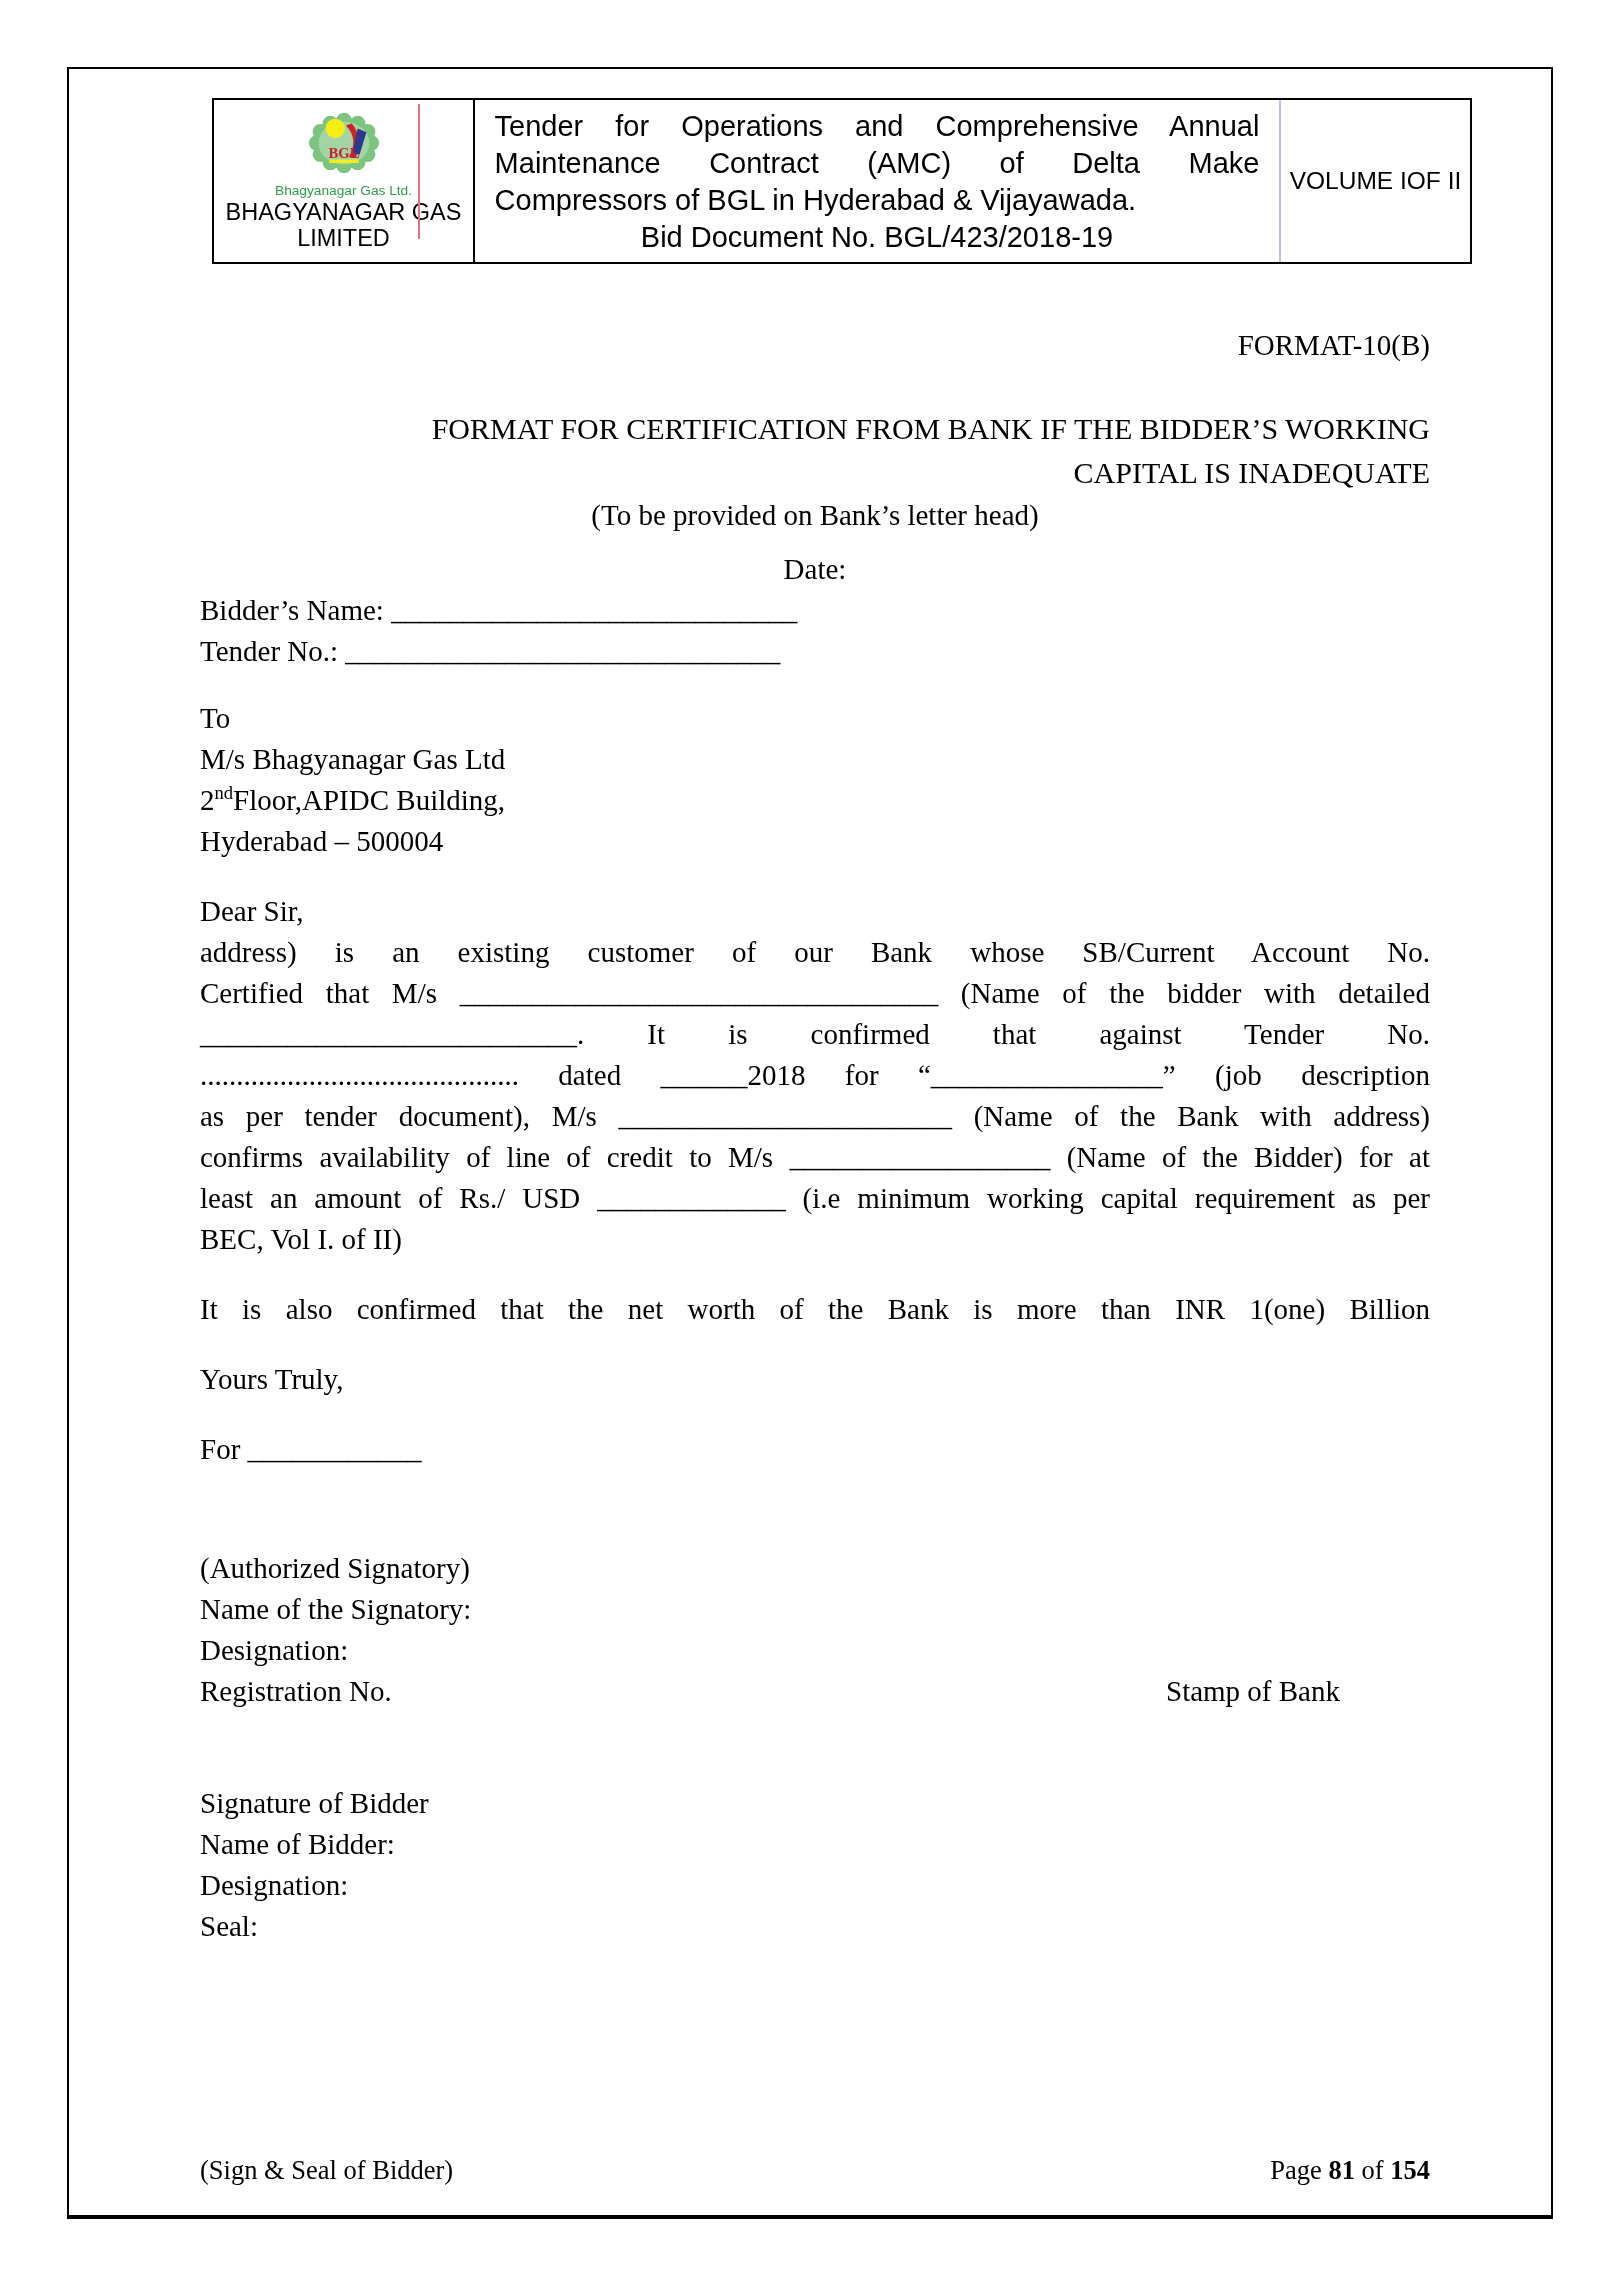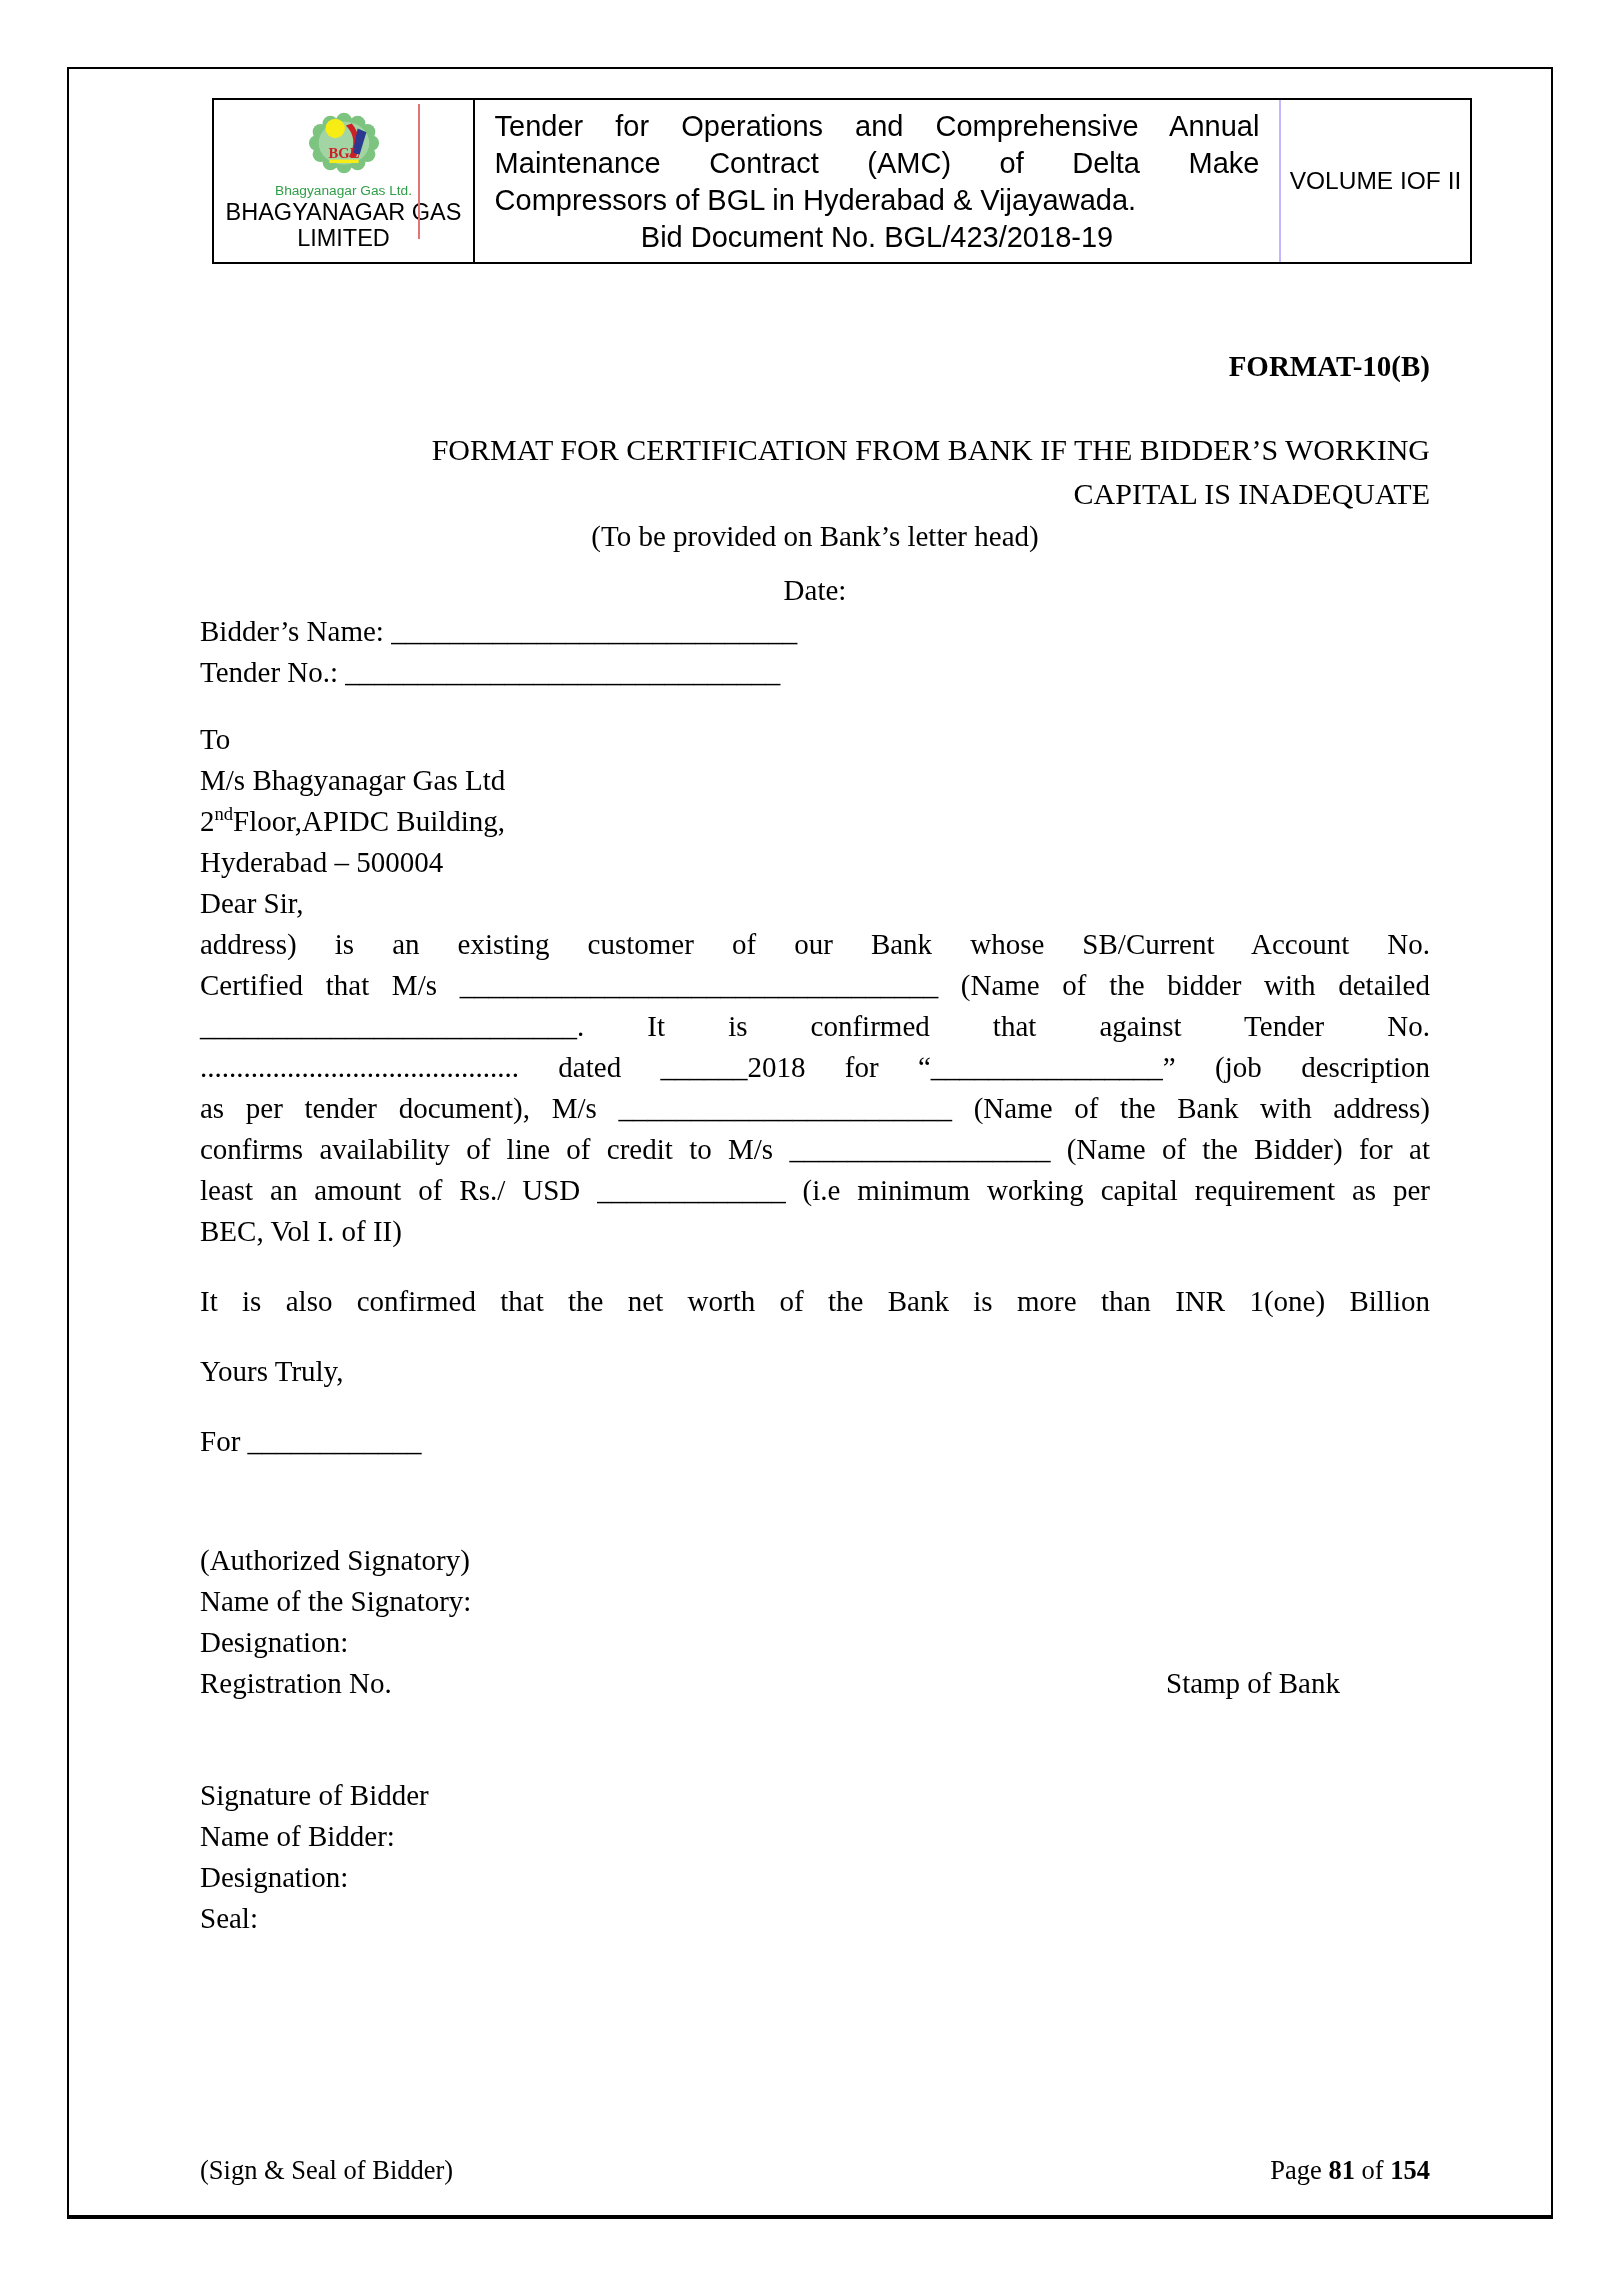--- a/index.html
+++ b/index.html
@@ -49,27 +49,27 @@
   .volume-cell{
     width:189px;display:flex;
     justify-content:center;align-items:center;
     font-size:24.5px;line-height:32px;
   }
   
   .content{
     margin-left:131px;margin-right:121px;
     font-size:29px;line-height:41px;
   }
-  .format-label{margin-top:82px;text-align:right;font-weight:bold;}
+  .format-label{margin-top:61px;text-align:right;font-weight:normal;}
   .heading{margin-top:41px;text-align:right;font-weight:normal;font-size:30px;line-height:44px;}
   .note{text-align:center;}
   .date-line{margin-top:13.7px;text-align:center;}
   .just{text-align:justify;text-align-last:justify;}
   .to-block{margin-top:25.5px;}
-  .salutation-block{}
+  .salutation-block{margin-top:29px;}
   .gap30{margin-top:29px;}
   .for-line{margin-top:29px;}
   .bank-signatory{margin-top:78px;}
   .reg-line{display:flex;justify-content:space-between;}
   .stamp{padding-right:90px;}
   .bidder-signature{margin-top:71px;}
   sup{font-size:18.6px;line-height:0;}
   .footer{
     position:absolute;left:131px;right:121px;bottom:29px;
     display:flex;justify-content:space-between;

